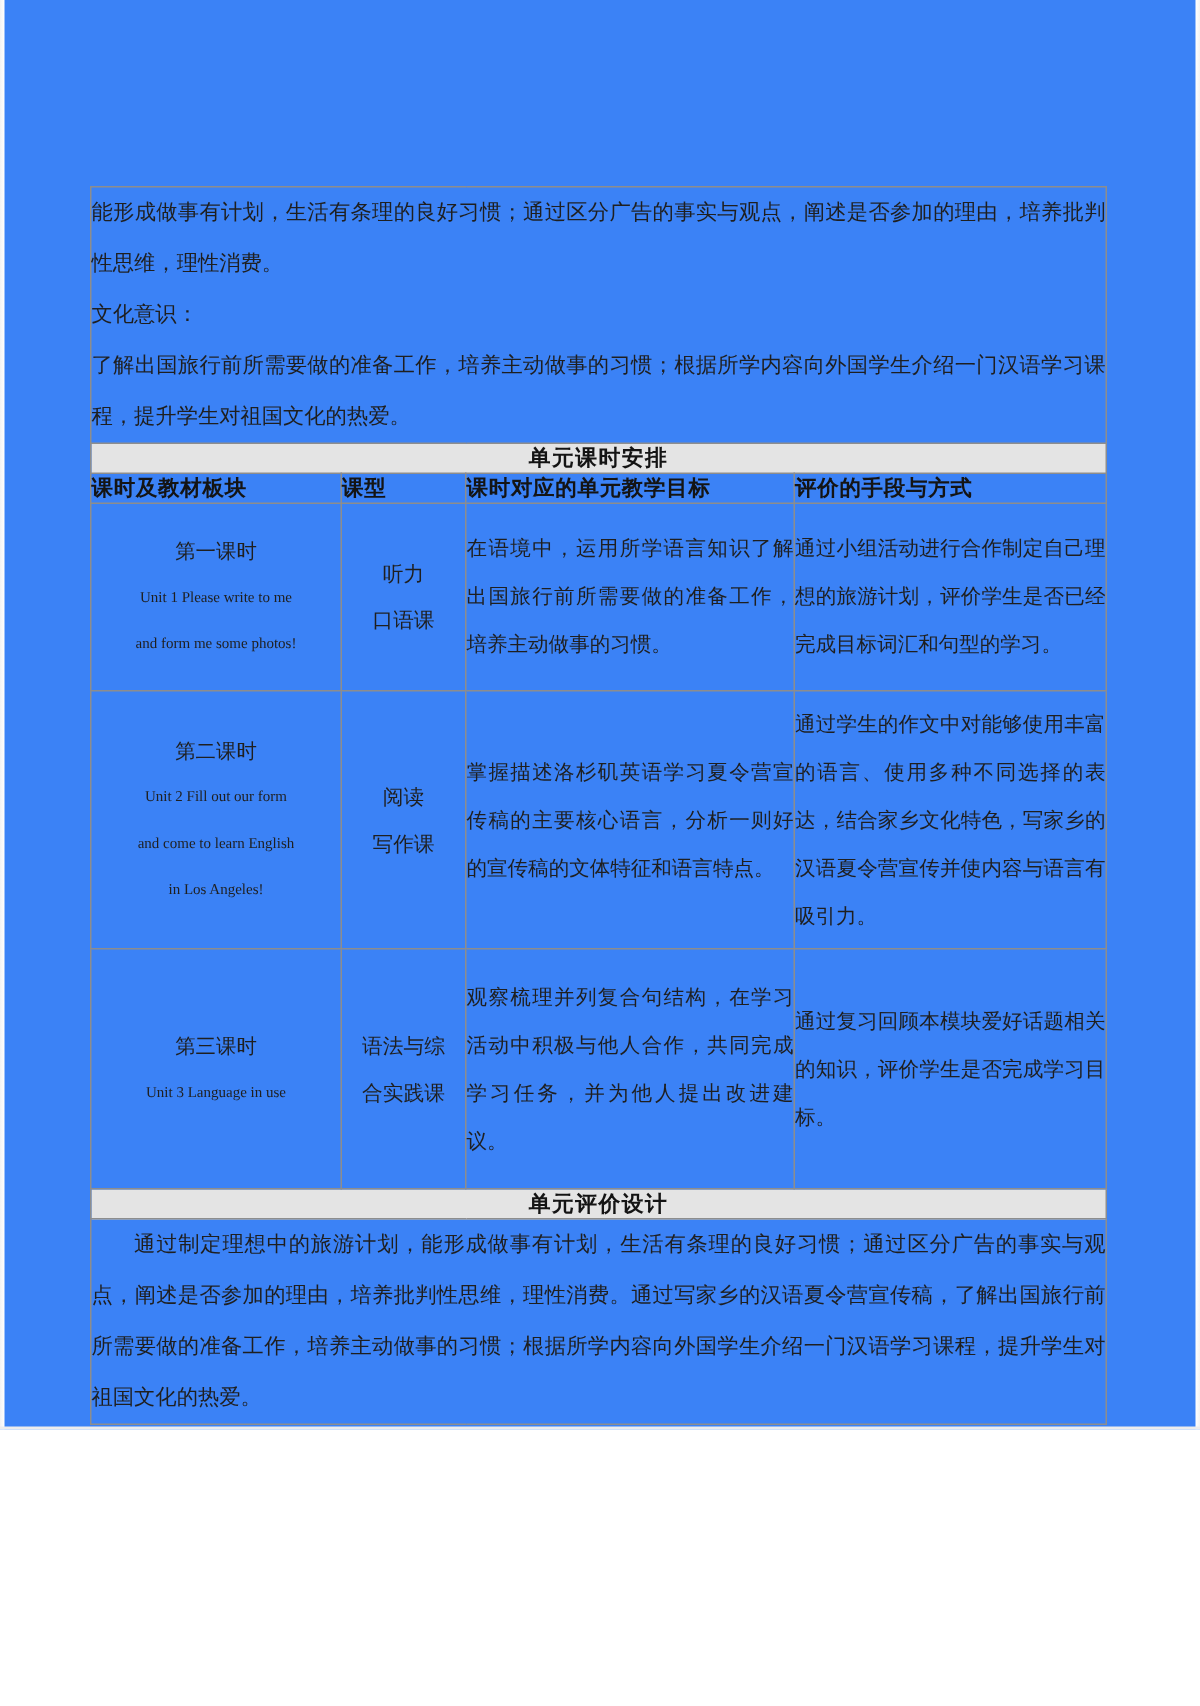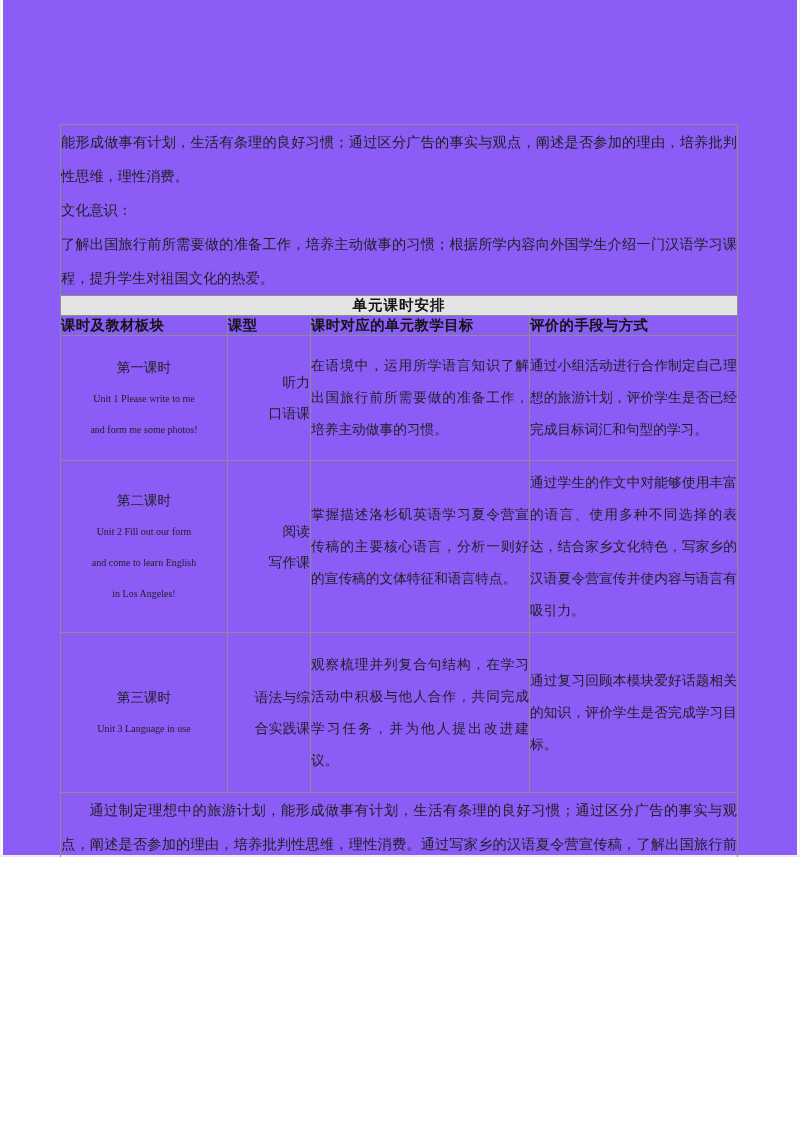--- a/index.html
+++ b/index.html
@@ -7,22 +7,22 @@
     padding: 0;
     background: #ffffff;
   }
   body {
     font-family: "Liberation Serif", "DejaVu Serif", serif;
     color: #1c1c1c;
   }
   .page {
     position: relative;
     width: 800px;
-    height: 857px;
-    background: #8b5cf6;
+    height: 953px;
+    background: #3b82f6;
     overflow: hidden;
     box-sizing: border-box;
   }
   
   .scan-edge-left {
     position: absolute;
     left: 0; top: 0;
     width: 3px; height: 1137px;
     background: linear-gradient(to right, #f2f2f2, #ffffff);
   }
@@ -104,21 +104,21 @@
     text-align: center;
     font-size: 13.6px;
     line-height: 31px;
     padding: 10px 7px;
     color: #1f1f1f;
   }
   .cell-center .en {
     font-size: 10px;
   }
   .cell-type {
-    text-align: right;
+    text-align: center;
     font-size: 13.8px;
     line-height: 31px;
     padding: 10px 3px;
     color: #1f1f1f;
   }
   .cell-body {
     text-align: justify;
     text-justify: inter-ideograph;
     font-size: 13.7px;
     line-height: 32px;
@@ -205,20 +205,23 @@
           <span class="line en">Unit 3 Language in use</span>
         </td>
         <td class="cell-type">
           <span class="line">语法与综</span>
           <span class="line">合实践课</span>
         </td>
         <td class="cell-body cell-body-top">观察梳理并列复合句结构，在学习活动中积极与他人合作，共同完成学习任务，并为他人提出改进建议。</td>
         <td class="cell-body cell-body-top">通过复习回顾本模块爱好话题相关的知识，评价学生是否完成学习目标。</td>
       </tr>
 
+      <tr>
+        <td colspan="4" class="band">单元评价设计</td>
+      </tr>
 
       <tr>
         <td colspan="4" class="prose-cell">
           <p class="indent2">通过制定理想中的旅游计划，能形成做事有计划，生活有条理的良好习惯；通过区分广告的事实与观点，阐述是否参加的理由，培养批判性思维，理性消费。通过写家乡的汉语夏令营宣传稿，了解出国旅行前所需要做的准备工作，培养主动做事的习惯；根据所学内容向外国学生介绍一门汉语学习课程，提升学生对祖国文化的热爱。</p>
         </td>
       </tr>
 
     </tbody>
   </table>
 

